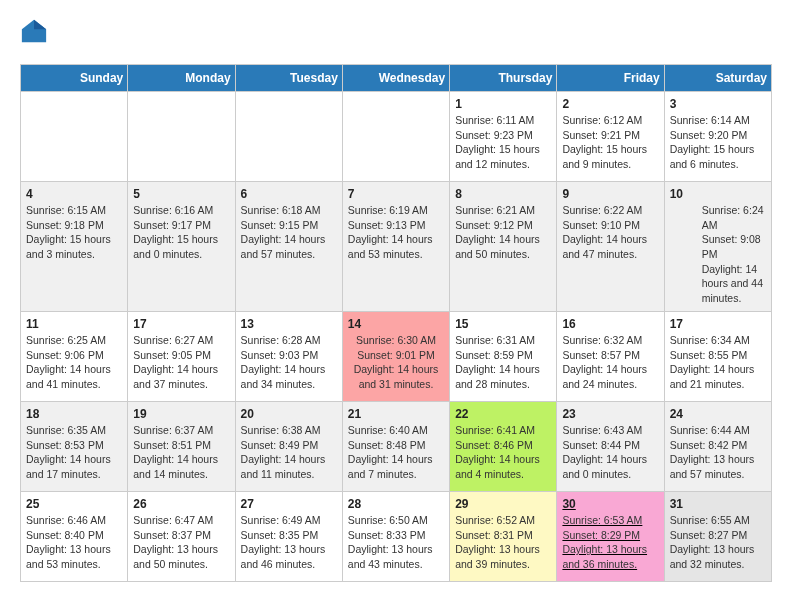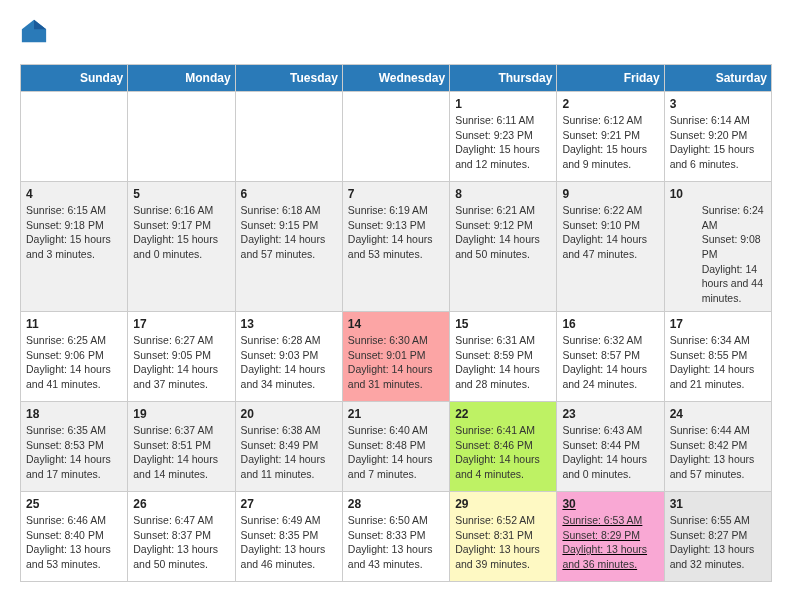--- a/index.html
+++ b/index.html
@@ -208,21 +208,21 @@
 Daylight: 14 hours and 37 minutes.</div>
         </td>
         <td style="background: rgb(255, 255, 255);">
           <span class="day-number">13</span>
           <div class="day-info" style="white-space: pre-line;">Sunrise: 6:28 AM
 Sunset: 9:03 PM
 Daylight: 14 hours and 34 minutes.</div>
         </td>
         <td style="background: #fca5a5;">
           <span class="day-number">14</span>
-          <div class="day-info" style="white-space: pre-line;">Sunrise: 6:30 AM
+          <div class="day-info" style="white-space: pre-line; text-align: center;">Sunrise: 6:30 AM
 Sunset: 9:01 PM
 Daylight: 14 hours and 31 minutes.</div>
         </td>
         <td style="background: rgb(255, 255, 255);">
           <span class="day-number">15</span>
           <div class="day-info" style="white-space: pre-line;">Sunrise: 6:31 AM
 Sunset: 8:59 PM
 Daylight: 14 hours and 28 minutes.</div>
         </td>
         <td style="background: rgb(255, 255, 255);">

